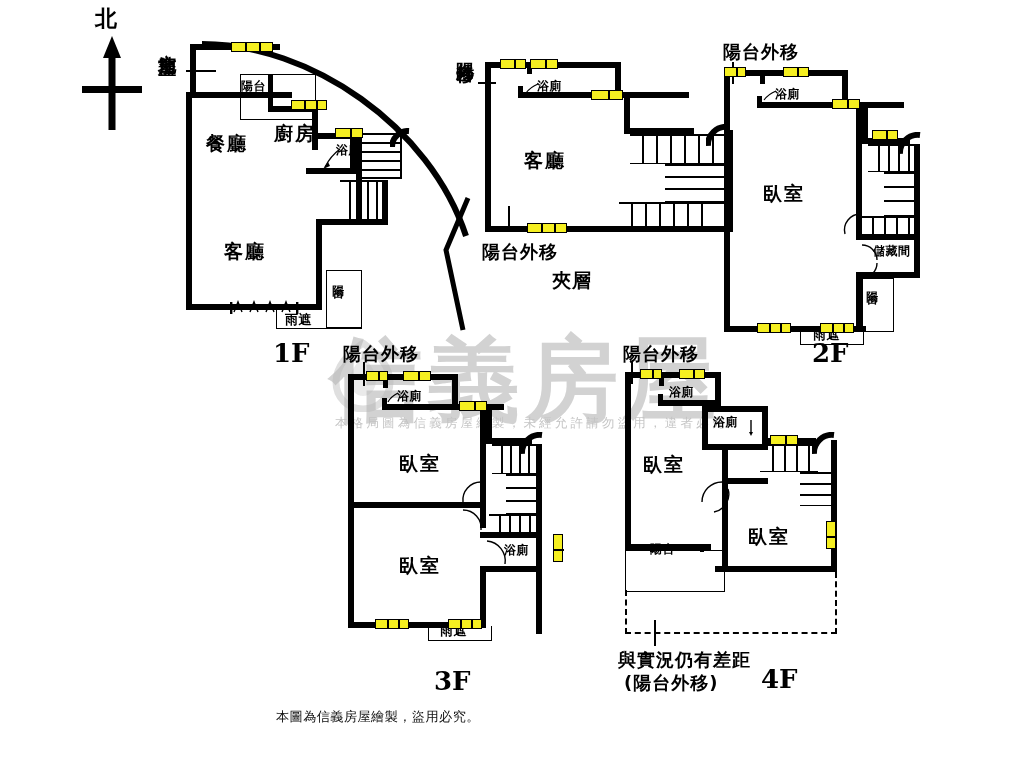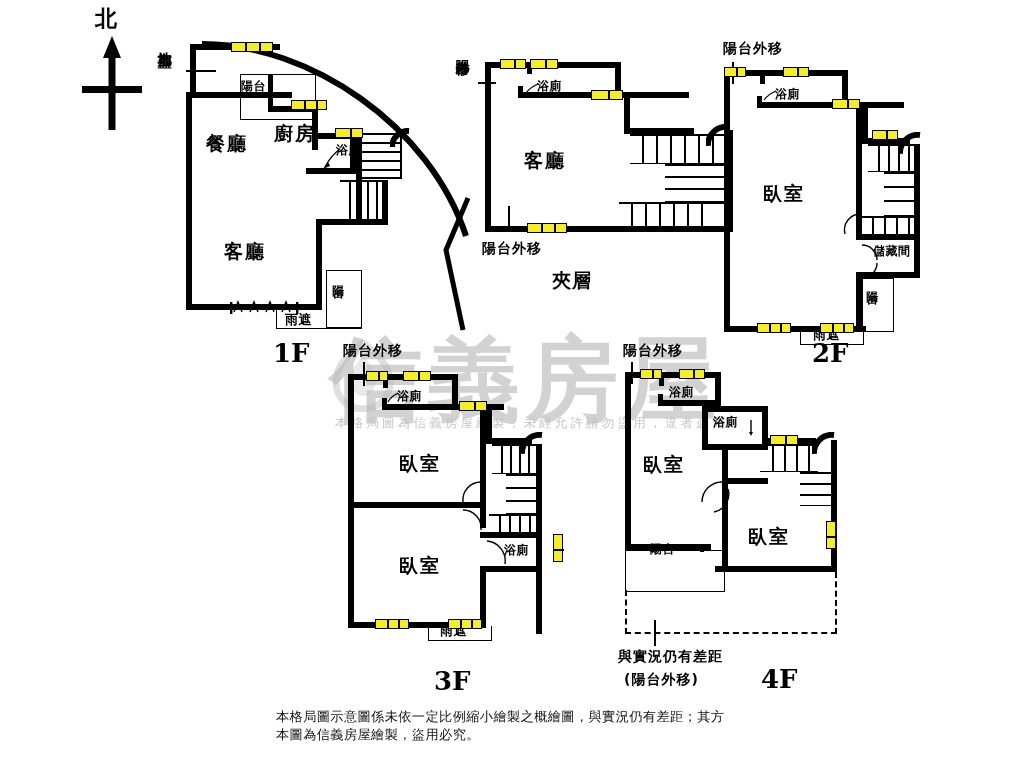--- a/index.html
+++ b/index.html
@@ -38,21 +38,21 @@
   .win .seg{position:absolute;top:0;bottom:0;width:1.6px;background:#000;}
   .dash-h{position:absolute;height:0;border-top:2px dashed #000;}
   .dash-v{position:absolute;width:0;border-left:2px dashed #000;}
   .lbl{position:absolute;white-space:nowrap;font-weight:bold;color:#000;
        font-family:"DejaVu Sans","Liberation Sans",sans-serif;}
   .lbl-v{position:absolute;white-space:nowrap;font-weight:bold;color:#000;
        writing-mode:vertical-rl;text-orientation:upright;line-height:1.02;
        font-family:"DejaVu Sans","Liberation Sans",sans-serif;}
   .room{font-size:19px;letter-spacing:2px;}
   .room-xs{font-size:12px;letter-spacing:.5px;}
-  .ann{font-size:14px;letter-spacing:1px;}
+  .ann{font-size:18px;letter-spacing:1px;}
   .ann-sm{font-size:13px;letter-spacing:.5px;}
   .floor{font-size:26px;font-weight:bold;font-family:"DejaVu Serif","Liberation Serif",serif;}
 
   
   .stairs{position:absolute;}
   .stairs .st{position:absolute;background:#000;}
 
   
   .door{position:absolute;}
   .door svg{display:block;overflow:visible;}
@@ -550,17 +550,16 @@
     </div>
 
     <div class="lbl room" style="left:643px;top:452px;">臥室</div>
     <div class="lbl room" style="left:748px;top:524px;">臥室</div>
     <div class="lbl ann" style="left:618px;top:648px;">與實況仍有差距</div>
     <div class="lbl ann" style="left:624px;top:671px;">(陽台外移)</div>
     <div class="lbl floor" style="left:761px;top:664px;">4F</div>
   </div>
 
   <div class="disc">
-    <div>本格局圖示意圖係未依一定比例縮小繪製之概繪圖，與實況仍有差距；其方</div>
     <div>本圖為信義房屋繪製，盜用必究。</div>
   </div>
 
 </div>
 
 </body></html>

